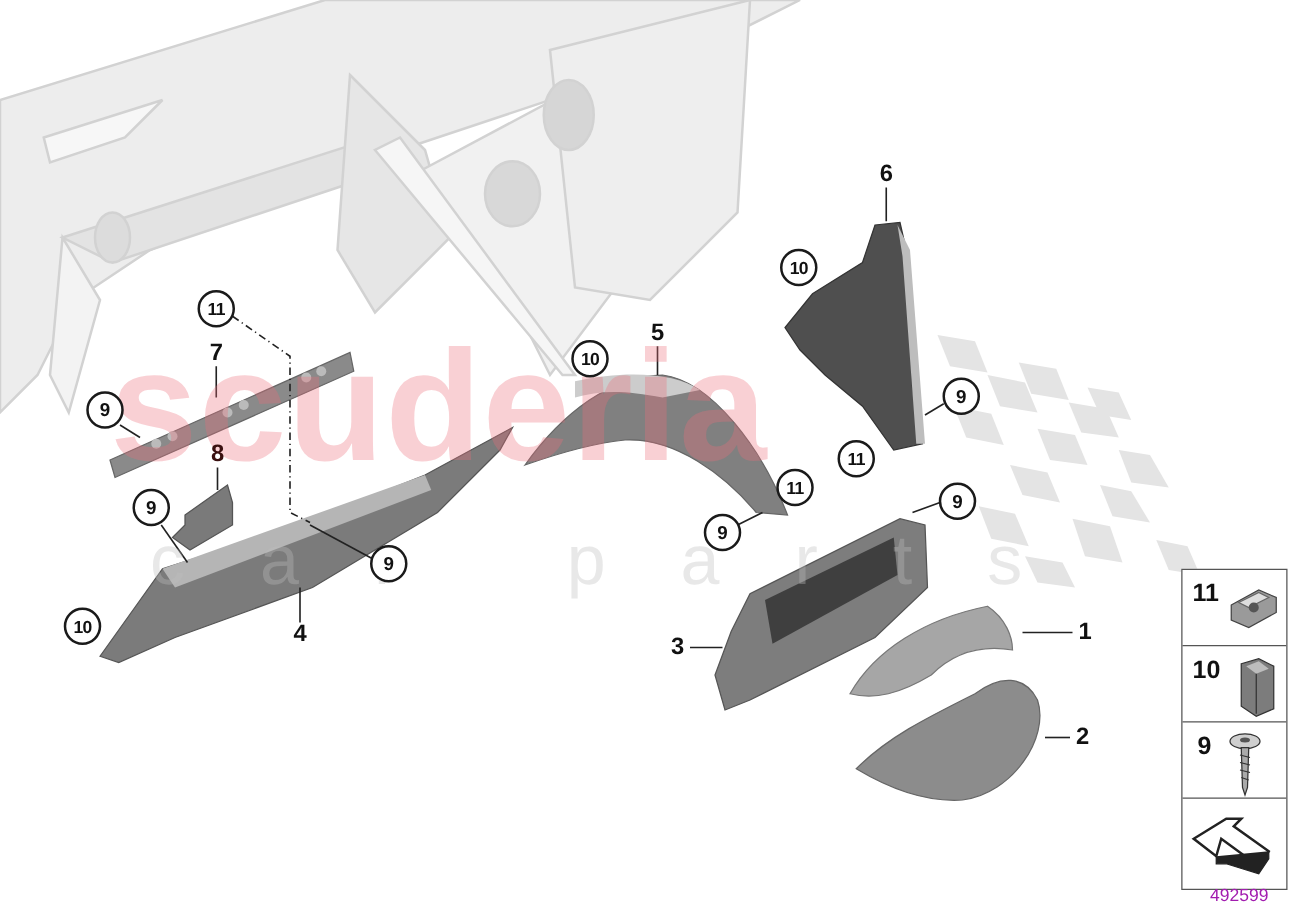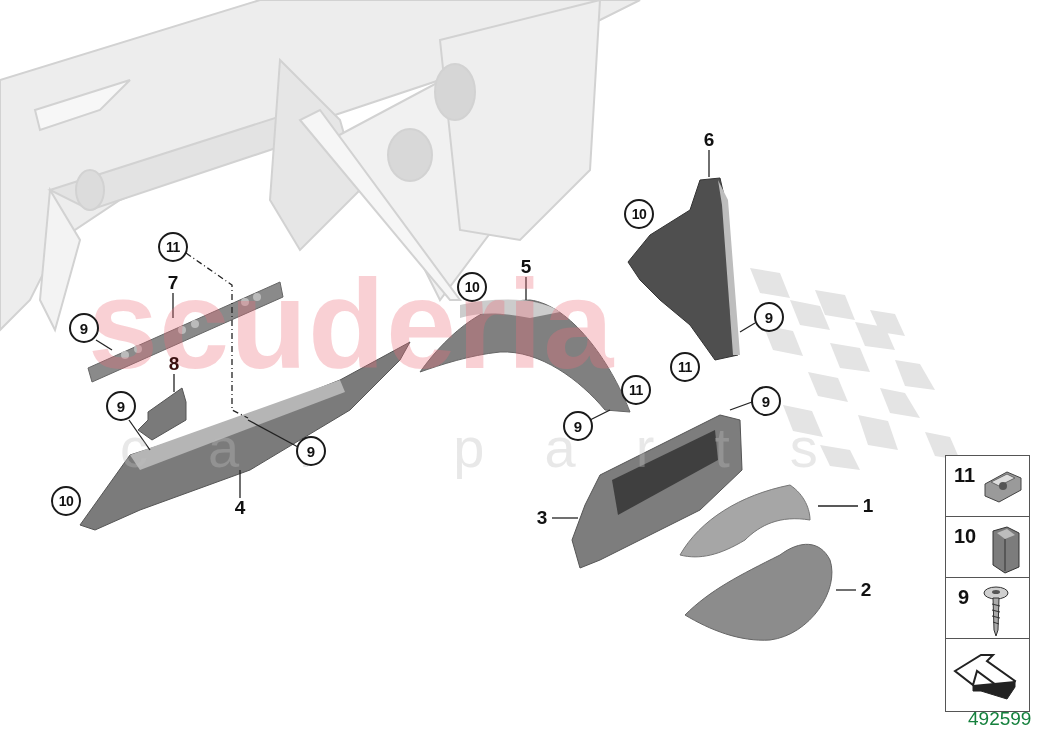--- a/index.html
+++ b/index.html
@@ -9,21 +9,21 @@
   .callout { position:absolute; width:30px; height:30px; margin-left:-15px; margin-top:-15px; border:2px solid #1a1a1a; border-radius:50%; box-sizing:border-box; background:#fff; display:flex; align-items:center; justify-content:center; font-weight:bold; font-size:15px; color:#111; }
   .callout.two { font-size:14px; letter-spacing:-0.5px; }
   .plain { position:absolute; font-weight:bold; font-size:19px; color:#111; transform:translate(-50%,-50%); }
   .wm-scud { position:absolute; left:88px; top:262px; font-size:126px; font-weight:bold; color:rgba(236,110,120,0.32); letter-spacing:1px; line-height:1; white-space:nowrap; font-family:Liberation Sans, sans-serif; }
   .wm-car { position:absolute; left:120px; top:420px; font-size:56px; color:rgba(190,190,190,0.35); letter-spacing:60px; white-space:nowrap; line-height:1; }
   .legend { position:absolute; left:945px; top:455px; width:85px; border:1.5px solid #555; box-sizing:border-box; background:#fff; }
   .legend-cell { position:relative; height:61px; border-bottom:1.5px solid #555; box-sizing:border-box; }
   .legend-cell:last-child { border-bottom:none; height:72px; }
   .legend-num { position:absolute; left:8px; top:8px; font-weight:bold; font-size:20px; color:#111; }
   .legend-icon { position:absolute; right:6px; top:6px; }
-  .diagram-id { position:absolute; left:968px; top:708px; font-size:19px; color:#15803d; }
+  .diagram-id { position:absolute; left:968px; top:708px; font-size:14px; color:#a21caf; }
 </style>
 </head>
 <body>
 
 <div class="stage">
 
   <svg class="art" width="1050" height="735">
 
     <g fill="#ededed" stroke="#d2d2d2" stroke-width="2">
       <path d="M0,80 L260,0 L640,0 L560,40 L260,140 L120,200 L60,240 L30,300 L0,330 Z"></path>

